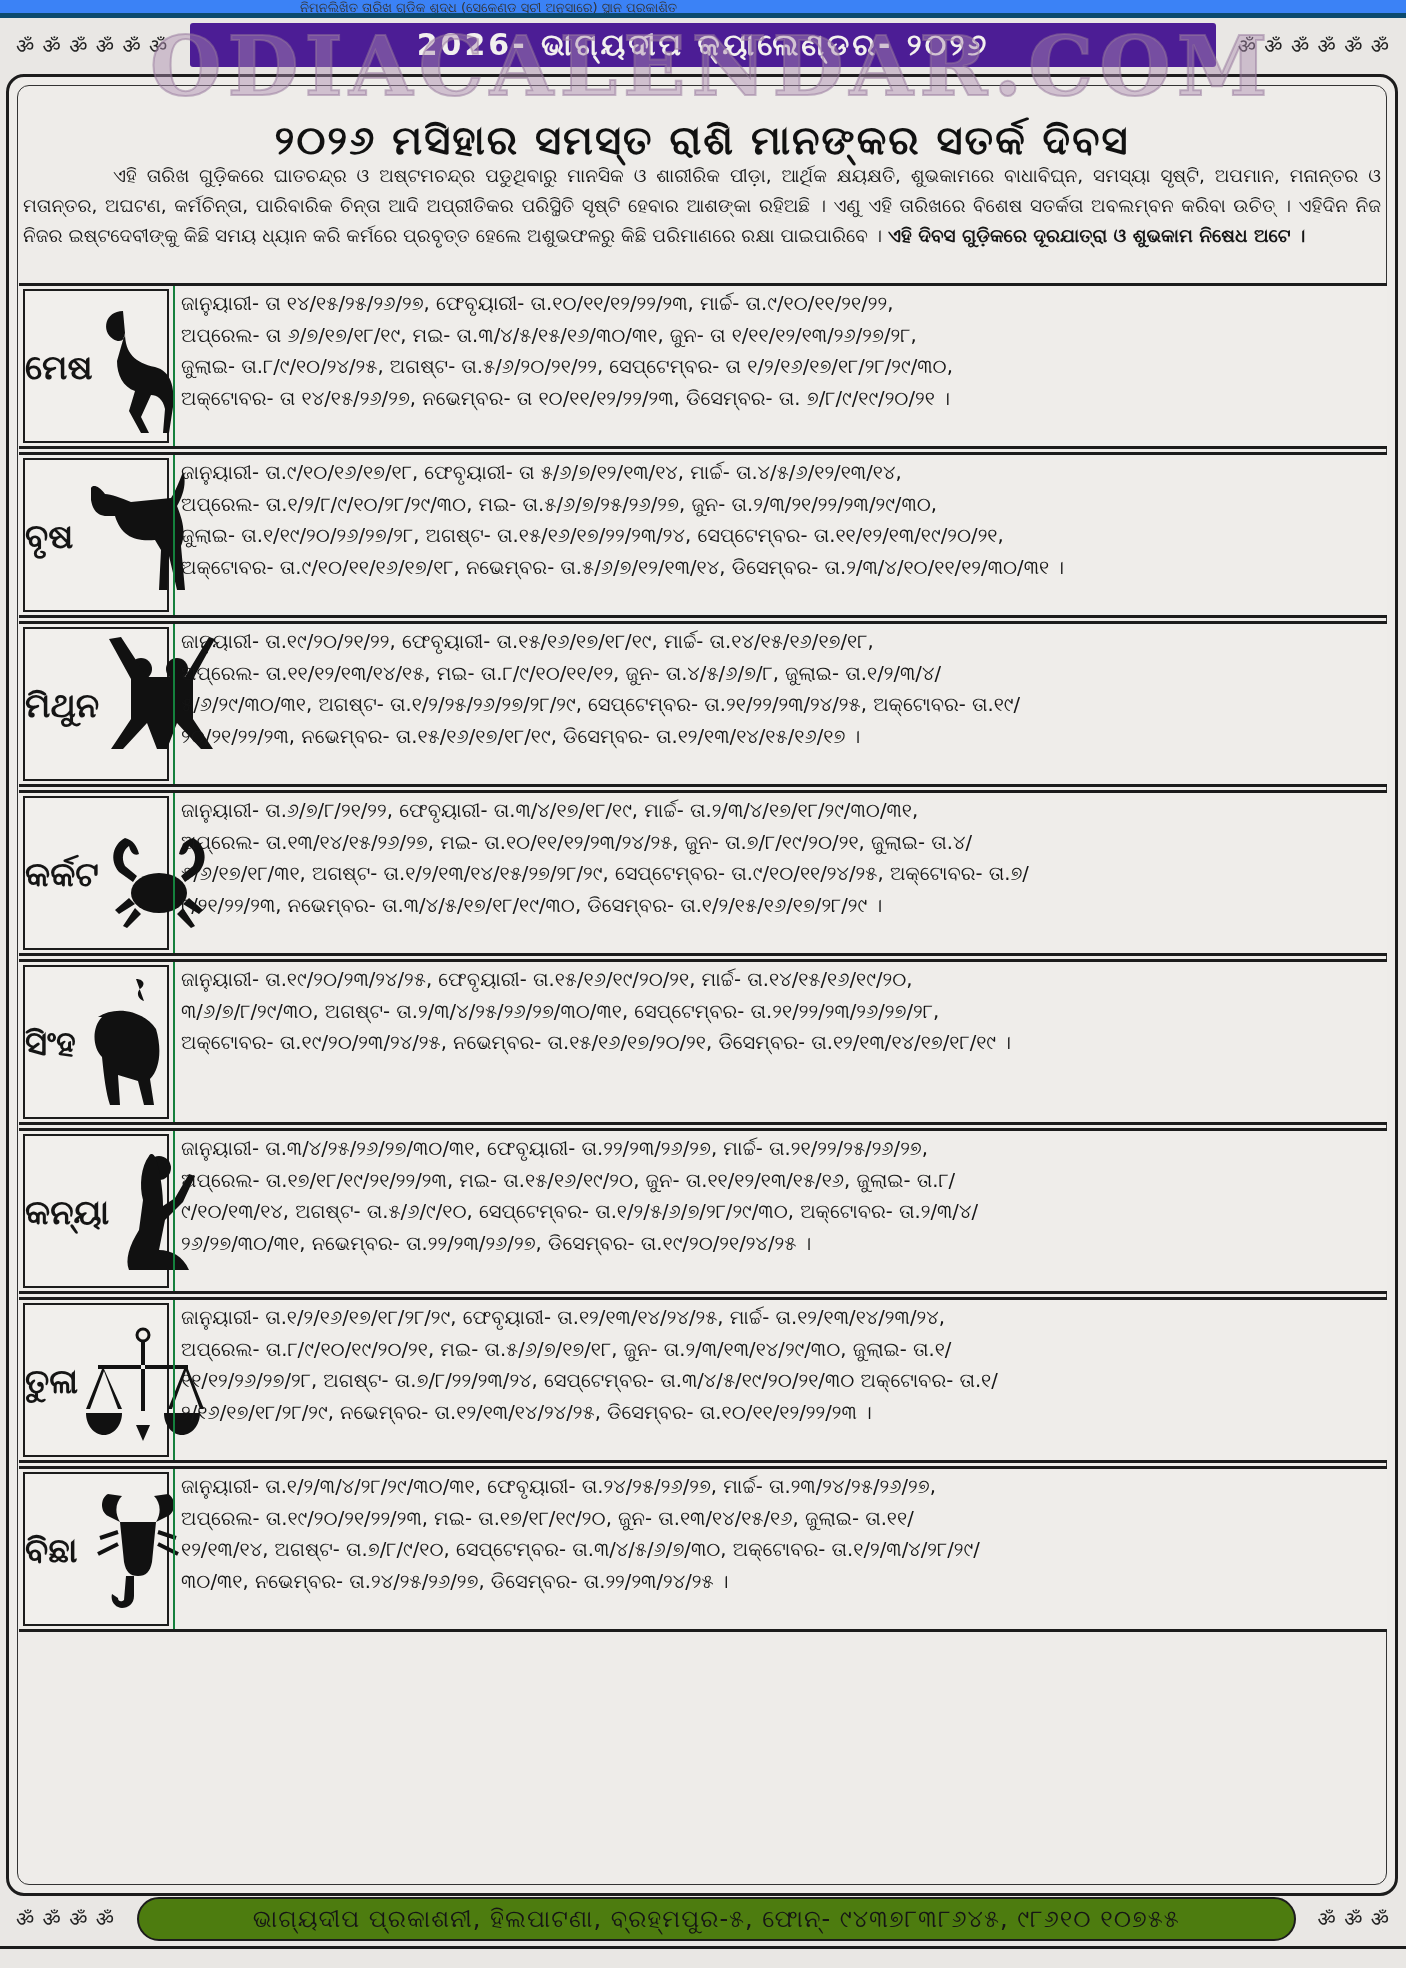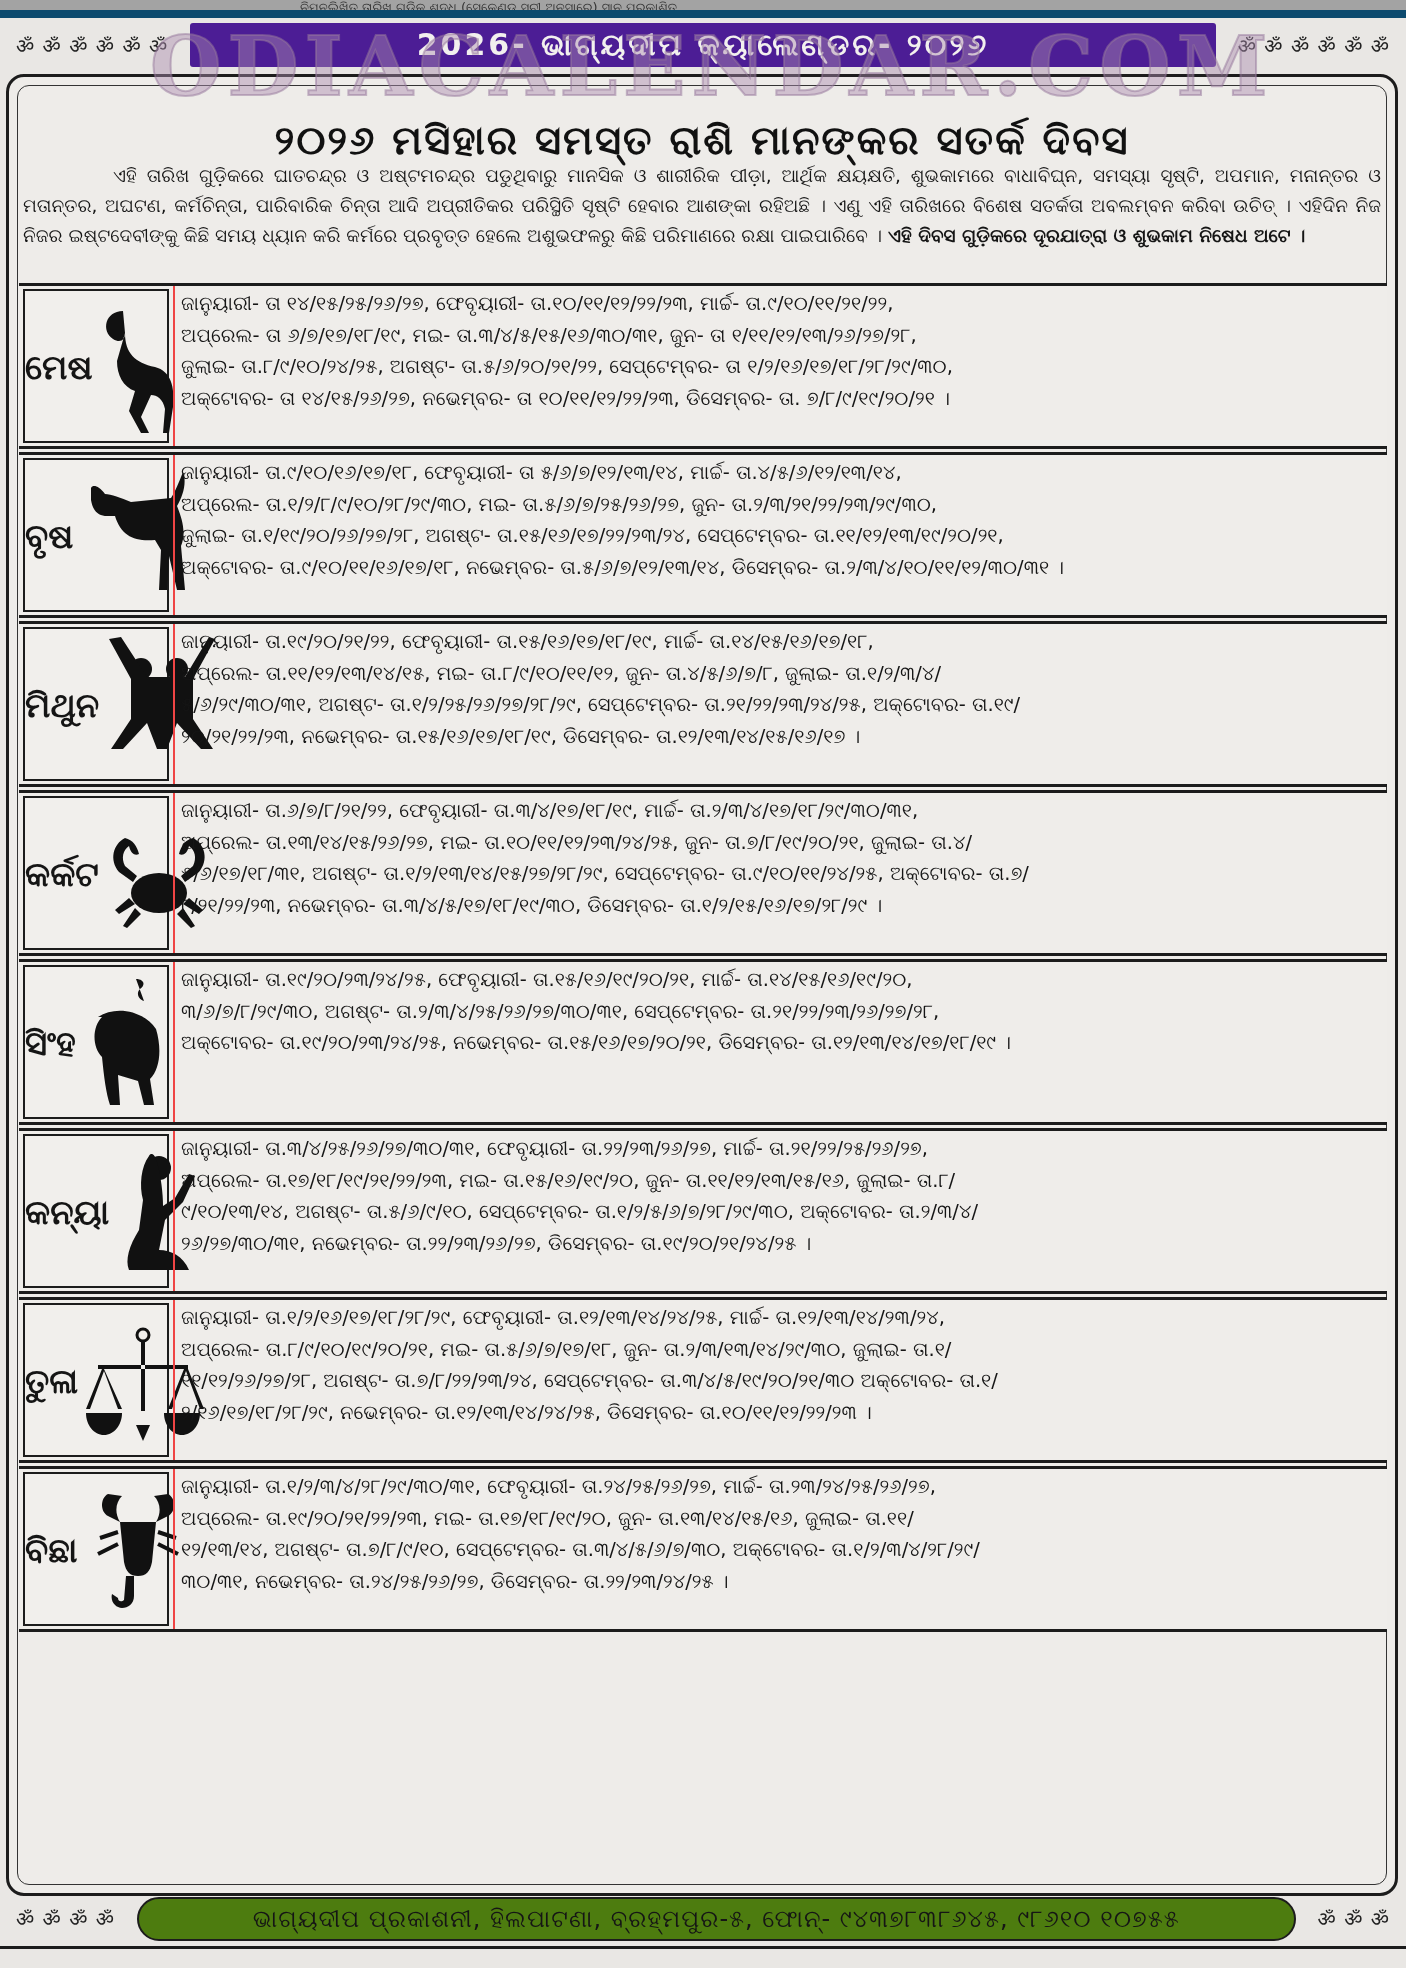--- a/index.html
+++ b/index.html
@@ -5,21 +5,21 @@
   html, body { margin: 0; padding: 0; }
   body {
     width: 1406px; height: 1968px; overflow: hidden;
     background: #e9e7e4;
     font-family: "DejaVu Sans", sans-serif;
     color: #151515;
     position: relative;
   }
   .topstrip {
     position: absolute; left: 0; top: 0; width: 1406px; height: 18px;
-    background: #a3a3a3; border-bottom: 8px solid #0c4a6e;
+    background: #3b82f6; border-bottom: 5px solid #0c4a6e;
     font-size: 13px; line-height: 16px; white-space: nowrap; overflow: hidden;
     color: #333; padding-left: 300px; box-sizing: border-box;
   }
   .banner-row {
     position: absolute; left: 0; top: 22px; width: 1406px; height: 46px;
     display: flex; align-items: center;
   }
   .om-group { font-size: 20px; letter-spacing: 1px; color: #222; white-space: nowrap; padding: 0 16px; }
   .banner {
     flex: 1; height: 44px; background: #4c1d95; color: #f2f0ee;
@@ -62,21 +62,21 @@
     margin-bottom: 3px; box-sizing: border-box; background: #efedea;
   }
   .rashi-side {
     width: 146px; flex: 0 0 146px; border: 2px solid #1c1c1c; margin: 3px 0 3px 4px;
     box-sizing: border-box; display: flex; flex-direction: row; align-items: center;
     background: #f1efec;
   }
   .rashi-name { font-size: 34px; font-weight: bold; line-height: 42px; margin-top: 2px; }
   .rashi-pic { flex: 1; display: flex; align-items: center; justify-content: center; }
   .rashi-text {
-    flex: 1; border-left: 2px solid #ef4444; margin-left: 4px; padding: 2px 8px 18px 6px;
+    flex: 1; border-left: 2px solid #15803d; margin-left: 4px; padding: 2px 8px 18px 6px;
     font-size: 19.5px; line-height: 31.5px; font-weight: 500;
   }
   .rashi-text .line { white-space: nowrap; overflow: hidden; }
   .footer-row {
     position: absolute; left: 0; top: 1898px; width: 1406px; height: 41px;
     display: flex; align-items: center;
   }
   .footer-pill {
     flex: 1; height: 40px; border: 2px solid #1c1c1c; border-radius: 22px;
     display: flex; align-items: center; justify-content: center;

